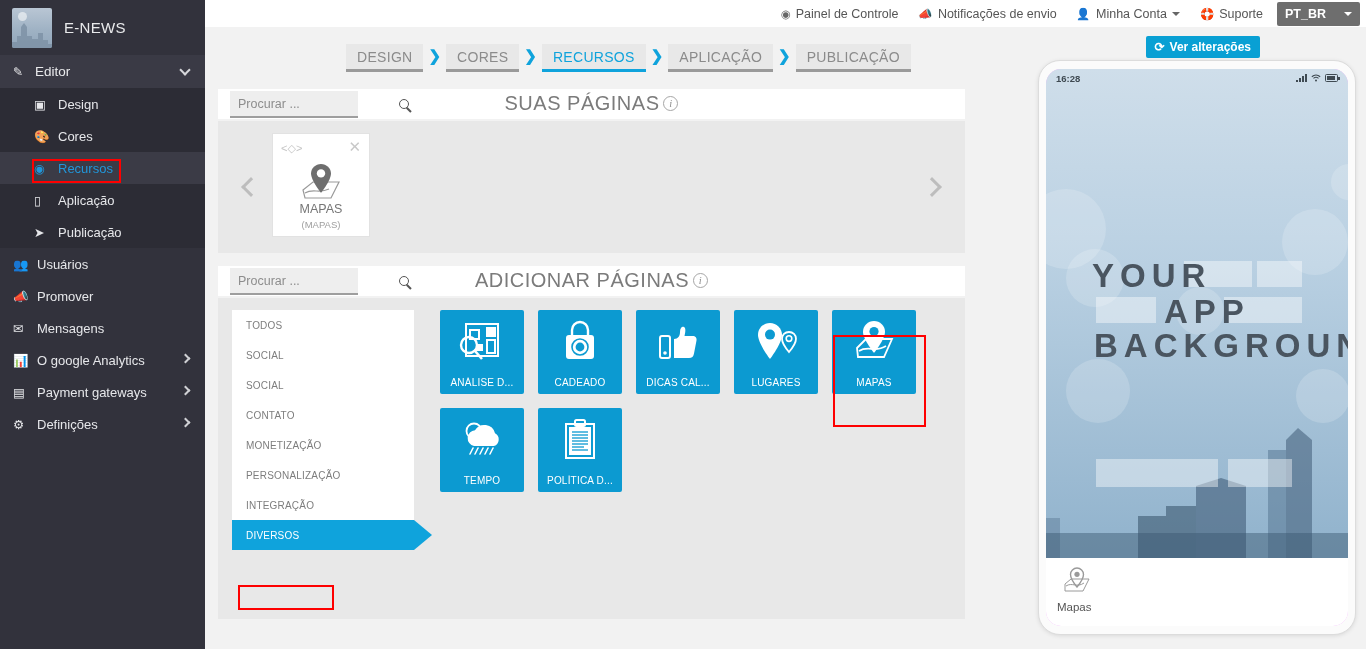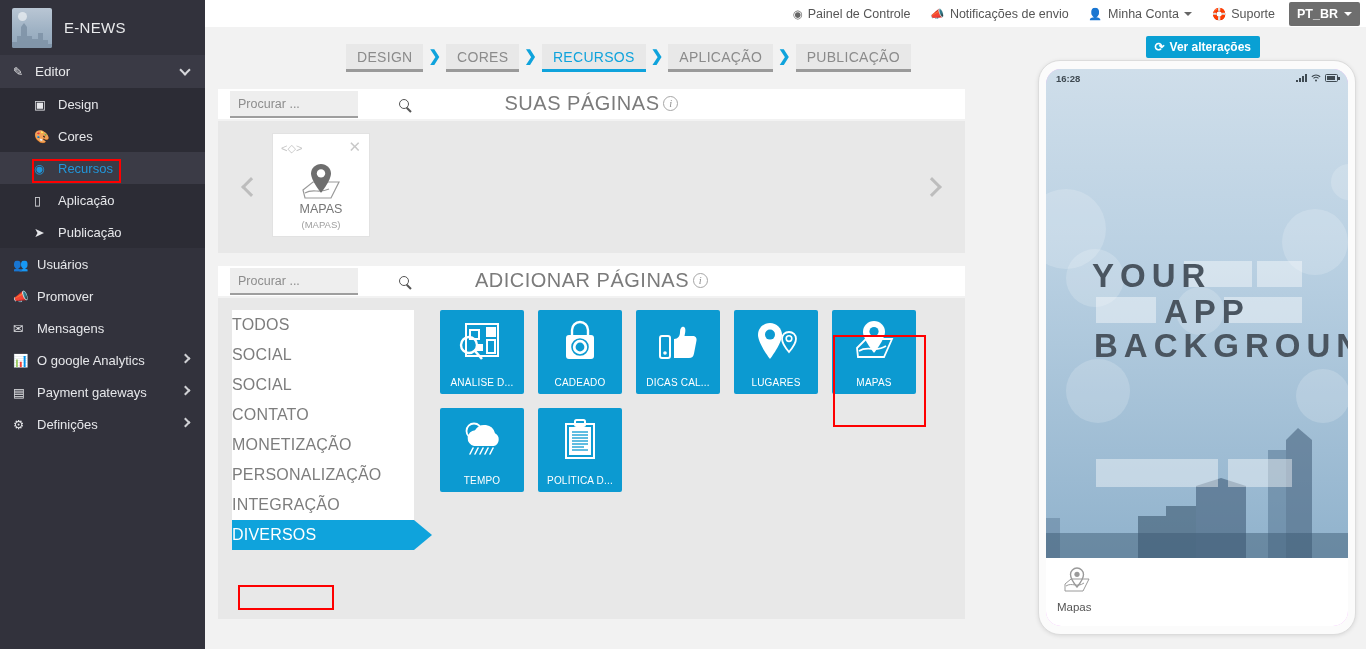--- a/index.html
+++ b/index.html
@@ -81,21 +81,21 @@
     position:absolute; left:205px; top:0; width:1161px; height:27px;
     background:#fff; display:flex; align-items:center; justify-content:flex-end;
     gap:0px; padding-right: 6px;
   }
   .topitem {
     display:flex; align-items:center; gap:5px;
     font-size: 12.5px; color:#555; padding: 0 10px; cursor:pointer; height: 27px;
   }
   .topitem .tico { font-size: 11.5px; color:#666; }
   .lang-btn {
-    display:flex; align-items:center; gap:6px;
+    display:flex; align-items:center; gap:18px;
     background:#6e6e6e; color:#fff; font-size:12.5px; font-weight:bold;
     height: 24px; padding: 0 8px; border-radius: 2px; margin-left: 4px; cursor:pointer;
   }
   .tri-dn { width:0;height:0;border-left:4px solid transparent;border-right:4px solid transparent;border-top:4px solid currentColor; }
 
   
   .content {
     position:absolute; left:205px; top:27px; width:1161px; height:622px;
     background:#f2f2f2;
   }
@@ -167,22 +167,22 @@
   }
   .car-arrow.left { left: 26px; transform: translateY(-50%) rotate(-135deg); }
   .car-arrow.right{ right: 26px; transform: translateY(-50%) rotate(45deg); }
 
   
   .cats {
     position:absolute; left: 14px; top: 12px; width: 182px;
     background:#fff;
   }
   .cat {
-    height: 30px; display:flex; align-items:center; 
-    font-size: 16px; color:#7d7d7d; letter-spacing:.2px; cursor:pointer; position:relative;
+    height: 30px; display:flex; align-items:center; padding-left: 14px;
+    font-size: 10px; color:#7d7d7d; letter-spacing:.2px; cursor:pointer; position:relative;
   }
   .cat.active { background:#0fa3dc; color:#fff; }
   .cat.active::after {
     content:""; position:absolute; left: 182px; top:0;
     width:0; height:0; border-top: 15px solid transparent; border-bottom: 15px solid transparent;
     border-left: 18px solid #0fa3dc;
   }
 
   
   .tiles { position:absolute; left: 222px; top: 12px; width: 500px; }

